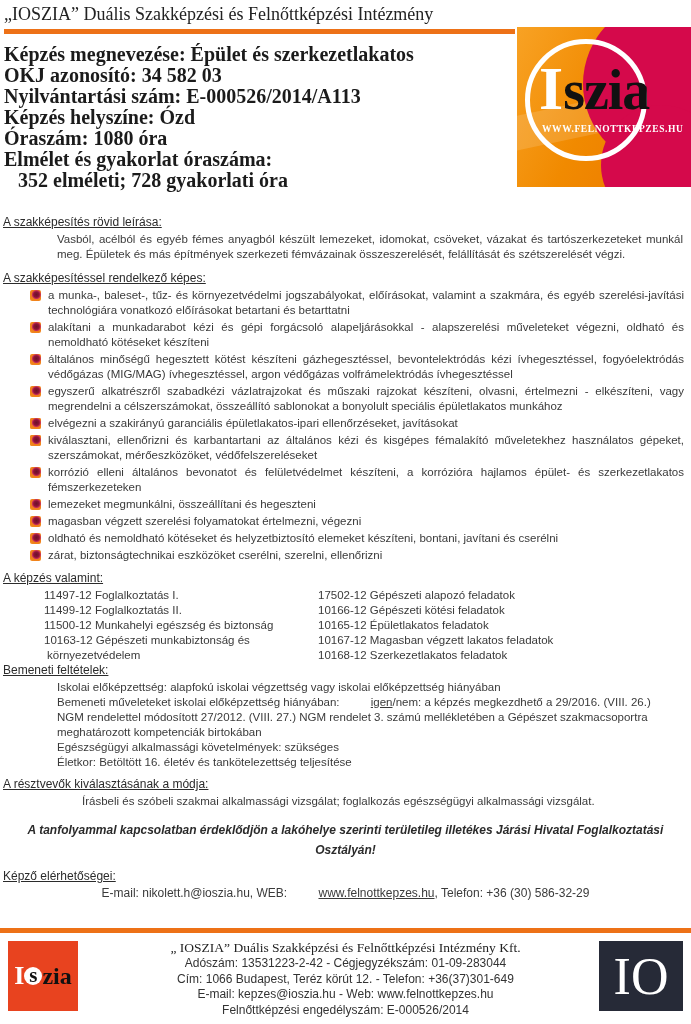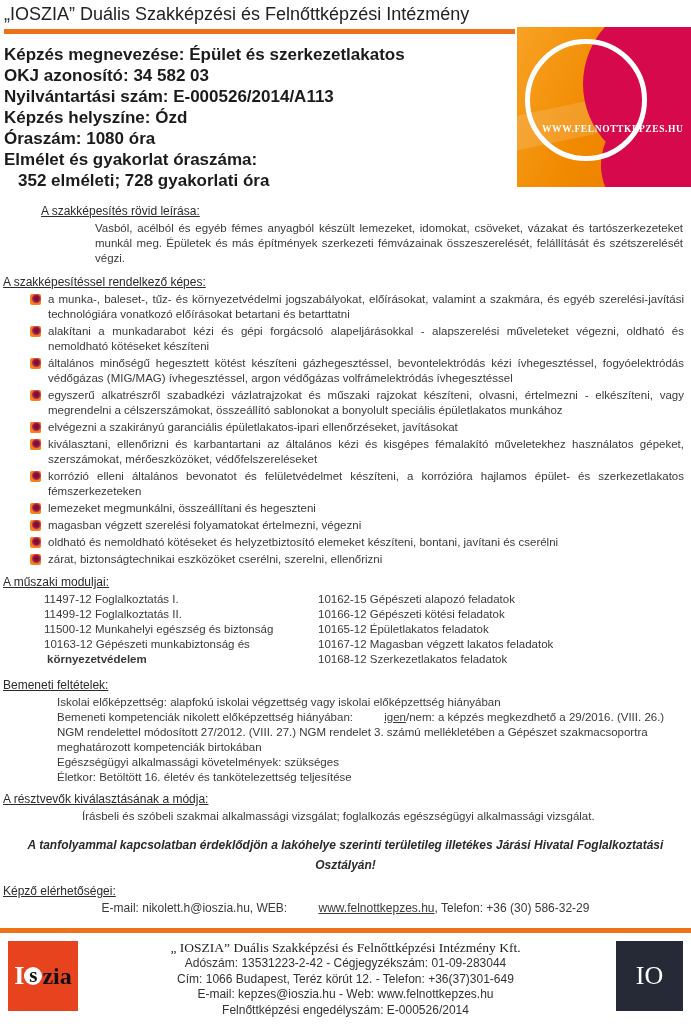--- a/index.html
+++ b/index.html
@@ -5,21 +5,21 @@
   * { margin:0; padding:0; box-sizing:border-box; }
   html,body { background:#ffffff; }
   .page {
     position:relative; width:691px; height:1024px; margin:0 auto;
     background:#ffffff; overflow:hidden; color:#2b2b2b;
     font-family:"Liberation Sans", sans-serif;
   }
   
   .doc-header { padding:4px 0 0 4px; }
   .doc-header-title {
-    font-family:Liberation Sans, sans-serif; font-size:18px; color:#222;
+    font-family:Liberation Serif, serif; font-size:18px; color:#222;
     font-weight:normal;
   }
   .header-rule { width:511px; height:5px; background:#ED7117; margin-top:4px; }
   
   .logo {
     position:absolute; left:517px; top:27px; width:174px; height:160px;
     overflow:hidden;
     background:linear-gradient(115deg,#f8a224 0%,#f18a00 45%,#ea7500 100%);
   }
   .logo-stripe {
@@ -38,45 +38,45 @@
     font-family:"Liberation Serif", serif; line-height:1; white-space:nowrap;
   }
   .logo-i   { color:#ffffff; font-size:62px; font-weight:bold; }
   .logo-szia{ color:#111111; font-size:56px; font-weight:bold; letter-spacing:-1px; }
   .logo-url {
     position:absolute; left:25px; top:97px; z-index:3; color:#ffffff;
     font-family:"Liberation Serif", serif; font-size:9.5px; font-weight:bold;
     letter-spacing:0.6px;
   }
   
-  .course { margin:10px 0 0 4px; font-weight:bold; font-size:17px;
-    line-height:21px; color:#1b1b1b; width:505px; }
+  .course { margin:10px 0 0 4px; font-weight:bold; font-size:20px;
+    line-height:21px; color:#1b1b1b; width:505px;font-family:Liberation Serif, serif; }
   .course .indent { padding-left:14px; }
   
   .section-heading {
     font-size:12px; font-weight:normal; color:#2b2b2b;
     text-decoration:underline; margin:0 0 3px 3px;
   }
   .body-text { font-size:11.5px; line-height:15px; color:#3a3a3a; }
-  .desc-section { margin-top:13px;padding-left:38px; }
+  .desc-section { margin-top:24px; }
   .desc-para { margin:0 8px 0 57px; text-align:justify; }
   .cap-section { margin-top:9px; }
   .cap-list { list-style:none; margin:0 7px 0 30px; }
   .cap-item { position:relative; padding-left:18px; text-align:justify; margin-bottom:2px; }
   .bullet-icon {
     position:absolute; left:0; top:2px; width:11px; height:11px; border-radius:2px;
     background:radial-gradient(circle at 58% 42%, #6d0f2a 0%, #8c1535 30%,
       #c42a5a 44%, #ef7d1a 54%, #f49222 100%);
   }
   .modules-section { margin-top:8px; }
   .modules { display:flex; margin-left:44px; }
   .modules-col-left { width:274px; }
   .modules-col-right { flex:1; }
-  .module-cont { padding-left:3px;font-weight:bold; }
-  .entry-section { margin-top:11px; }
+  .module-cont { padding-left:3px; }
+  .entry-section { }
   .entry-lines { margin:0 12px 0 57px; }
   .u { text-decoration:underline;padding-left:28px; }
   .selection-section { margin-top:7px; }
   .selection-text { margin-left:82px; }
   .notice {
     margin:11px 24px 0 24px; text-align:center; font-weight:bold;
     font-style:italic; font-size:12px; line-height:20px; color:#2b2b2b;
   }
   .contact-section { margin-top:9px; }
   .contact-line { text-align:center; font-size:12px; margin-top:3px; }
@@ -88,23 +88,23 @@
     background:#E8431F; display:flex; align-items:center; justify-content:center;
     font-family:"Liberation Serif", serif; font-weight:bold;
   }
   .flogo-i { color:#ffffff; font-size:26px; }
   .flogo-s {
     background:#ffffff; color:#111; width:18px; height:18px; border-radius:50%;
     font-size:21px; line-height:17px; text-align:center; display:inline-block;
   }
   .flogo-zia { color:#111; font-size:24px; }
   .footer-logo-right {
-    position:absolute; right:8px; top:13px; width:67px; height:70px;
+    position:absolute; right:8px; top:13px; width:84px; height:70px;
     background:#262A37; color:#ffffff; display:flex; align-items:center;
-    justify-content:center; font-family:"Liberation Serif", serif; font-size:26px;
+    justify-content:center; font-family:"Liberation Serif", serif; font-size:52px;
   }
   .footer-text { position:absolute; left:88px; right:88px; top:11px; text-align:center; }
   .footer-company { font-family:"Liberation Serif", serif; font-size:13.5px;
     color:#222; line-height:17px; }
   .footer-line { font-size:12px; line-height:15.5px; color:#333; }
 </style>
 </head>
 <body>
 
 <div class="page">
@@ -112,20 +112,21 @@
   <div class="doc-header">
     <div class="doc-header-title">„IOSZIA” Duális Szakképzési és Felnőttképzési Intézmény</div>
     <div class="header-rule"></div>
   </div>
 
   <div class="logo">
     <div class="logo-stripe"></div>
     <div class="logo-blob blob-top"></div>
     <div class="logo-blob blob-bottom"></div>
     <div class="logo-ring"></div>
+    <div class="logo-word"><span class="logo-i">I</span><span class="logo-szia">szia</span></div>
     <div class="logo-url">WWW.FELNOTTKEPZES.HU</div>
   </div>
 
   <div class="course">
     <div>Képzés megnevezése: Épület és szerkezetlakatos</div>
     <div>OKJ azonosító: 34 582 03</div>
     <div>Nyilvántartási szám: E-000526/2014/A113</div>
     <div>Képzés helyszíne: Ózd</div>
     <div>Óraszám: 1080 óra</div>
     <div>Elmélet és gyakorlat óraszáma:</div>
@@ -150,44 +151,44 @@
       <li class="cap-item"><span class="bullet-icon"></span><span>kiválasztani, ellenőrizni és karbantartani az általános kézi és kisgépes fémalakító műveletekhez használatos gépeket, szerszámokat, mérőeszközöket, védőfelszereléseket</span></li>
       <li class="cap-item"><span class="bullet-icon"></span><span>korrózió elleni általános bevonatot és felületvédelmet készíteni, a korrózióra hajlamos épület- és szerkezetlakatos fémszerkezeteken</span></li>
       <li class="cap-item"><span class="bullet-icon"></span><span>lemezeket megmunkálni, összeállítani és hegeszteni</span></li>
       <li class="cap-item"><span class="bullet-icon"></span><span>magasban végzett szerelési folyamatokat értelmezni, végezni</span></li>
       <li class="cap-item"><span class="bullet-icon"></span><span>oldható és nemoldható kötéseket és helyzetbiztosító elemeket készíteni, bontani, javítani és cserélni</span></li>
       <li class="cap-item"><span class="bullet-icon"></span><span>zárat, biztonságtechnikai eszközöket cserélni, szerelni, ellenőrizni</span></li>
     </ul>
   </div>
 
   <div class="modules-section">
-    <div class="section-heading">A műszaki moduljai:</div>
+    <div class="section-heading">A képzés valamint:</div>
     <div class="modules body-text">
       <div class="modules-col-left">
         <div>11497-12 Foglalkoztatás I.</div>
         <div>11499-12 Foglalkoztatás II.</div>
         <div>11500-12 Munkahelyi egészség és biztonság</div>
         <div>10163-12 Gépészeti munkabiztonság és</div>
         <div class="module-cont">környezetvédelem</div>
       </div>
       <div class="modules-col-right">
-        <div>10162-15 Gépészeti alapozó feladatok</div>
+        <div>17502-12 Gépészeti alapozó feladatok</div>
         <div>10166-12 Gépészeti kötési feladatok</div>
         <div>10165-12 Épületlakatos feladatok</div>
         <div>10167-12 Magasban végzett lakatos feladatok</div>
         <div>10168-12 Szerkezetlakatos feladatok</div>
       </div>
     </div>
   </div>
 
   <div class="entry-section">
     <div class="section-heading">Bemeneti feltételek:</div>
     <div class="entry-lines body-text">
       <div>Iskolai előképzettség: alapfokú iskolai végzettség vagy iskolai előképzettség hiányában</div>
-      <div><span>Bemeneti kompetenciák nikolett előképzettség hiányában: </span><span class="u">igen</span><span>/nem: a képzés megkezdhető a 29/2016. (VIII. 26.) NGM rendelettel módosított 27/2012. (VIII. 27.) NGM rendelet 3. számú mellékletében a Gépészet szakmacsoportra meghatározott kompetenciák birtokában</span></div>
+      <div><span>Bemeneti műveleteket iskolai előképzettség hiányában: </span><span class="u">igen</span><span>/nem: a képzés megkezdhető a 29/2016. (VIII. 26.) NGM rendelettel módosított 27/2012. (VIII. 27.) NGM rendelet 3. számú mellékletében a Gépészet szakmacsoportra meghatározott kompetenciák birtokában</span></div>
       <div>Egészségügyi alkalmassági követelmények: szükséges</div>
       <div>Életkor: Betöltött 16. életév és tankötelezettség teljesítése</div>
     </div>
   </div>
 
   <div class="selection-section">
     <div class="section-heading">A résztvevők kiválasztásának a módja:</div>
     <div class="selection-text body-text">Írásbeli és szóbeli szakmai alkalmassági vizsgálat; foglalkozás egészségügyi alkalmassági vizsgálat.</div>
   </div>
 

